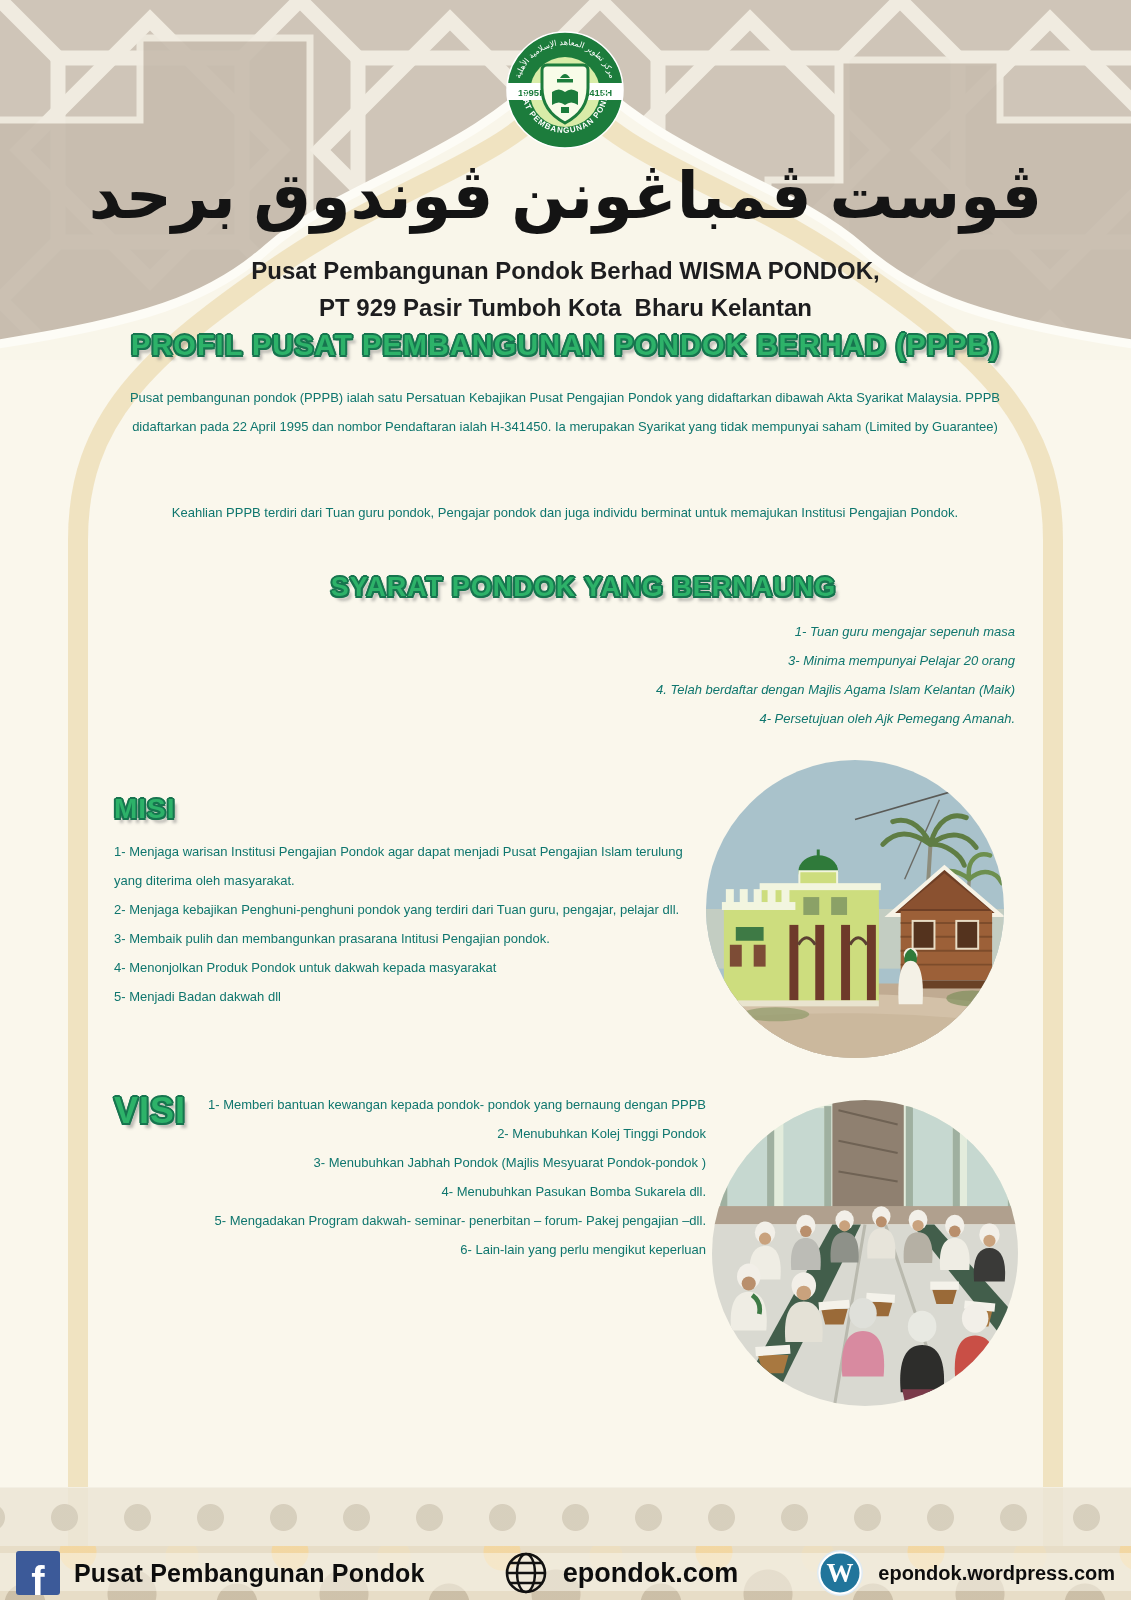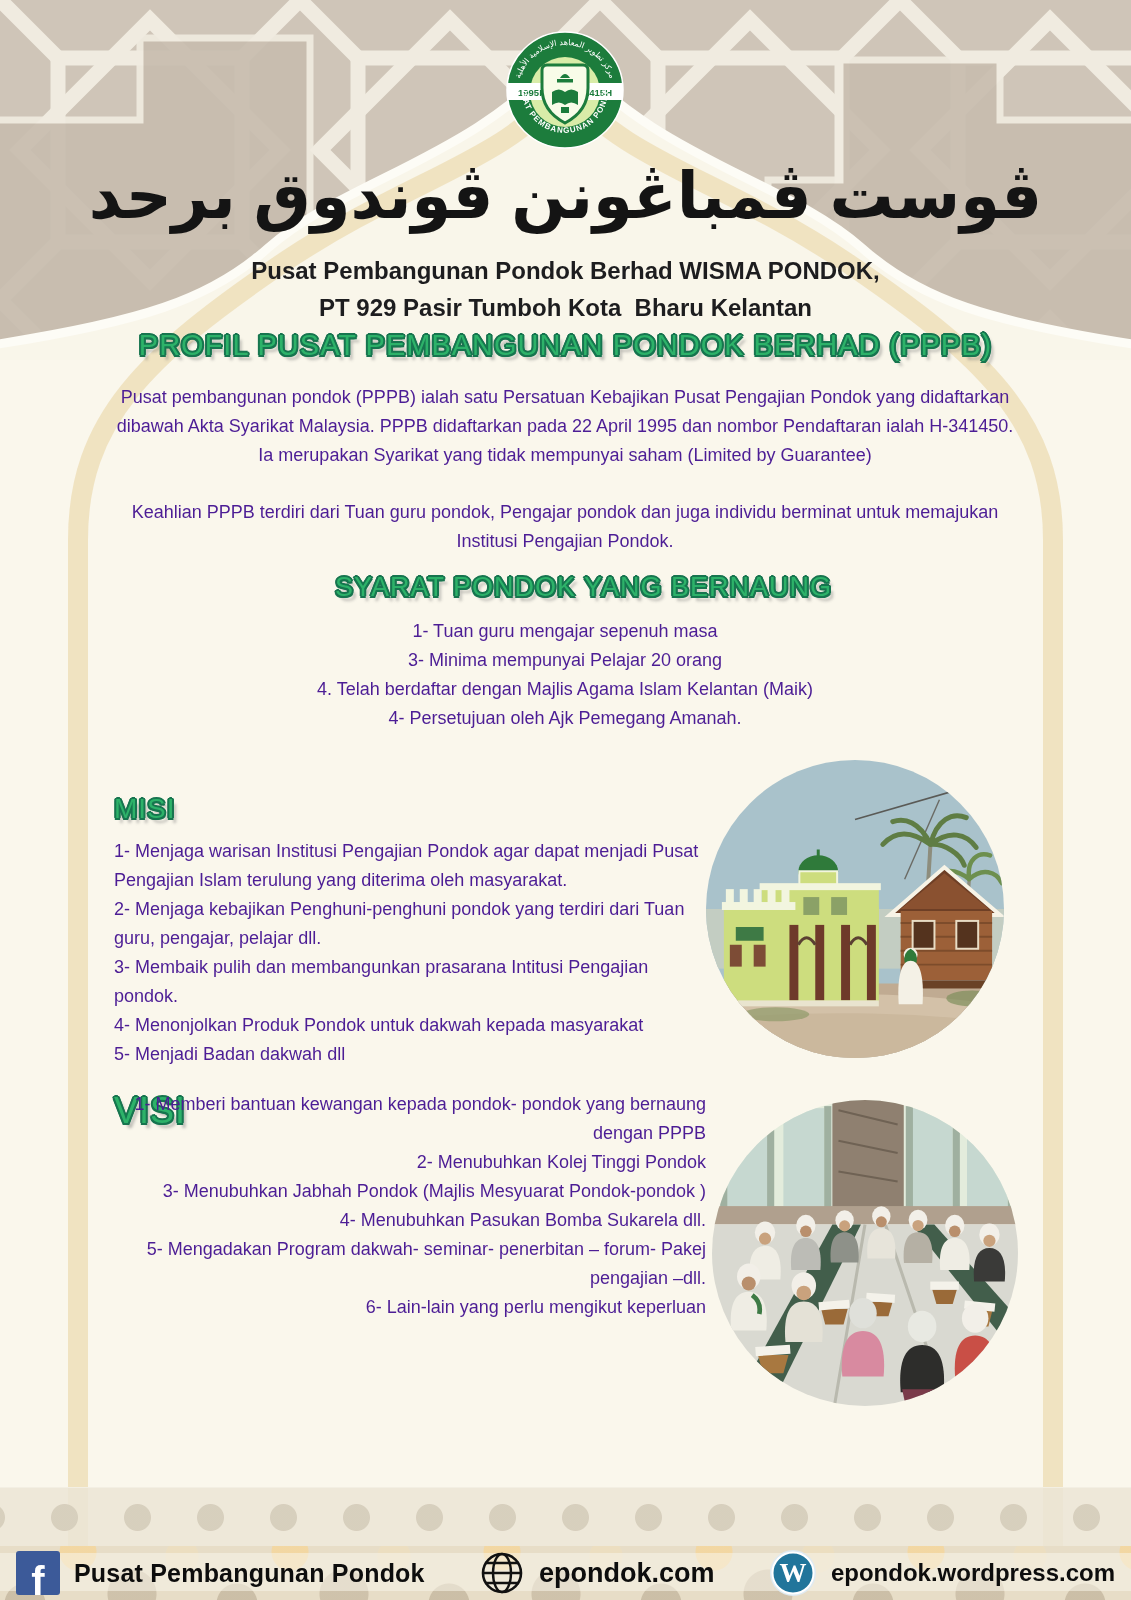--- a/index.html
+++ b/index.html
@@ -8,44 +8,44 @@
     position:relative; width:1131px; height:1600px; margin:0 auto;
     background:#faf7ec; overflow:hidden;
     font-family:"Liberation Sans","DejaVu Sans",sans-serif;
     color:#1e1f21;
   }
   .abs{position:absolute;}
   svg{display:block;}
 
   
   .green-display{
-    font-weight:normal; color:#2db269; letter-spacing:1px;
+    font-weight:bold; color:#2db269; letter-spacing:1px;
     text-shadow:
       2px 0 0 #17754f, -2px 0 0 #17754f, 0 2px 0 #17754f, 0 -2px 0 #17754f,
       1.5px 1.5px 0 #17754f, -1.5px 1.5px 0 #17754f,
       1.5px -1.5px 0 #17754f, -1.5px -1.5px 0 #17754f,
       4px 5px 3px rgba(110,110,110,0.45);
   }
 
   .calligraphy{
     top:138px; left:0; right:0; text-align:center;
     font-size:64px; font-weight:bold; color:#141414;
     direction:rtl; line-height:116px;
   }
   .addr{
     top:252px; left:0; right:0; text-align:center;
     font-size:24px; font-weight:bold; color:#1d1d1f; line-height:37px;
   }
   .addr div{white-space:pre-wrap;}
   .h-profil{top:329px; left:0; right:0; text-align:center; font-size:29px;}
-  .body-text{font-size:18px; line-height:29px; color:#4c1d95;}
+  .body-text{font-size:13px; line-height:29px; color:#0f766e;}
   .para1{top:383px; left:115px; width:900px; text-align:center;}
   .para2{top:498px; left:115px; width:900px; text-align:center;}
   .h-syarat{top:572px; left:0; right:0; text-align:center; font-size:27px;margin-left:36px;}
-  .list-center{top:617px; left:115px; width:900px; text-align:center;}
+  .list-center{top:617px; left:115px; width:900px; text-align:right;font-style:italic;}
   .h-misi{top:793px; left:114px; font-size:28px;}
   .list-misi{top:837px; left:114px; width:592px;}
   .h-visi{top:1090px; left:114px; font-size:36px;}
   .list-visi{top:1090px; left:114px; width:592px;text-align:right;}
 
   .photo{border-radius:50%; overflow:hidden;}
   .photo1{left:706px; top:760px; width:298px; height:298px;}
   .photo2{left:712px; top:1100px; width:306px; height:306px;}
 
   .dots-strip{
@@ -67,21 +67,21 @@
     background-color:#e7ddc7;
   }
   .footer-band{position:absolute; left:0; right:0; top:7px; bottom:9px;
     background:rgba(248,244,233,0.55);}
   .footer-row{
     position:absolute; inset:0; display:flex; align-items:center;
     padding:0 16px; gap:14px;
   }
   .footer-label{font-weight:bold; color:#0d0d0d; font-size:25px; letter-spacing:0.2px;}
   .footer-url{font-weight:bold; color:#0d0d0d; font-size:27px;}
-  .footer-url2{font-weight:bold; color:#0d0d0d; font-size:24px;}
+  .footer-url2{font-weight:bold; color:#0d0d0d; font-size:20px;}
   .fb-icon{
     width:44px; height:44px; background:#3c5a99; border-radius:3px;
     display:flex; align-items:flex-end; justify-content:center; flex:0 0 auto;
   }
   .fb-icon span{color:#fff; font-weight:bold; font-size:40px; line-height:40px;
     font-family:"Liberation Sans",sans-serif; margin-bottom:-6px;}
   .gap-grow{flex:1 1 auto;}
 </style>
 </head>
 <body>

